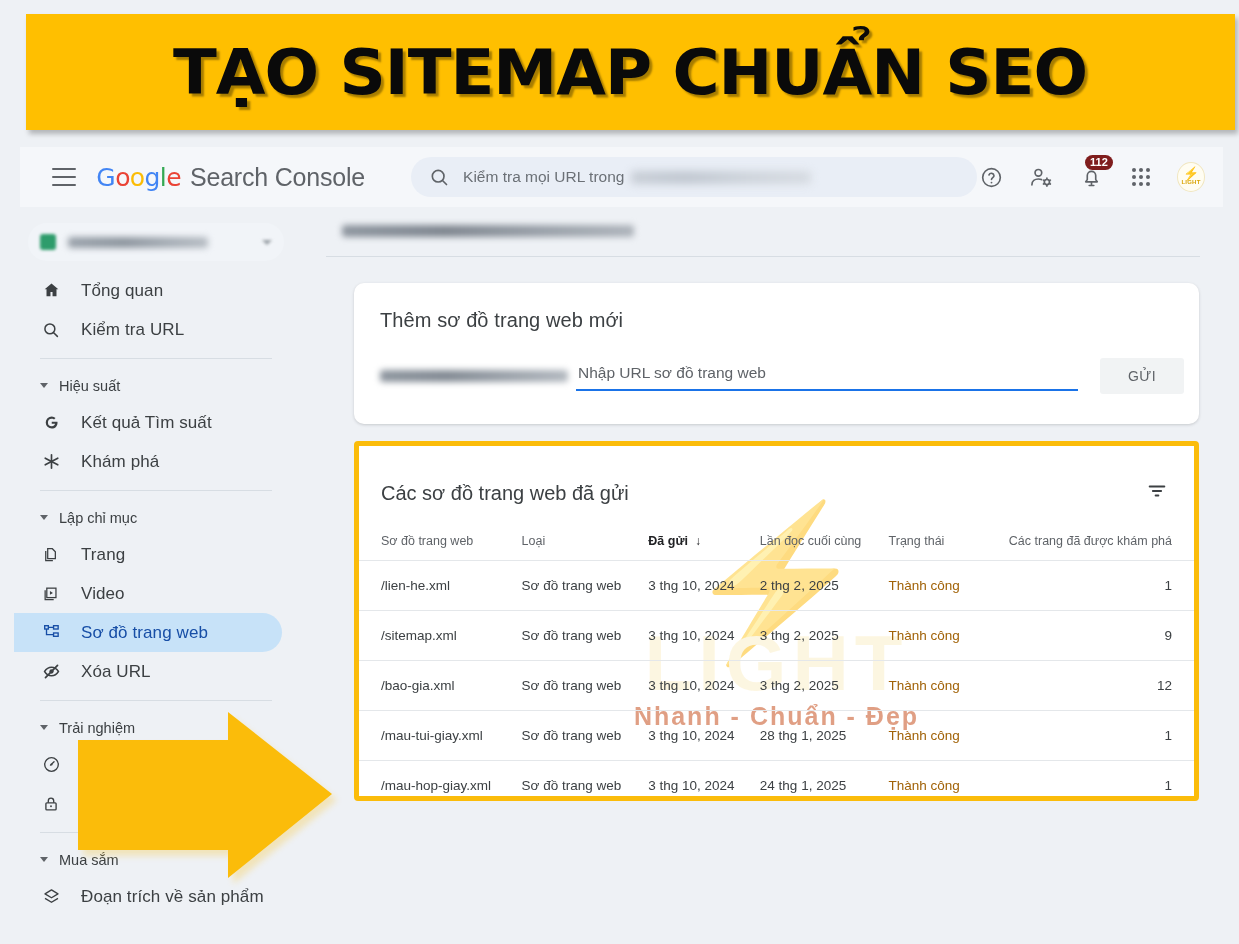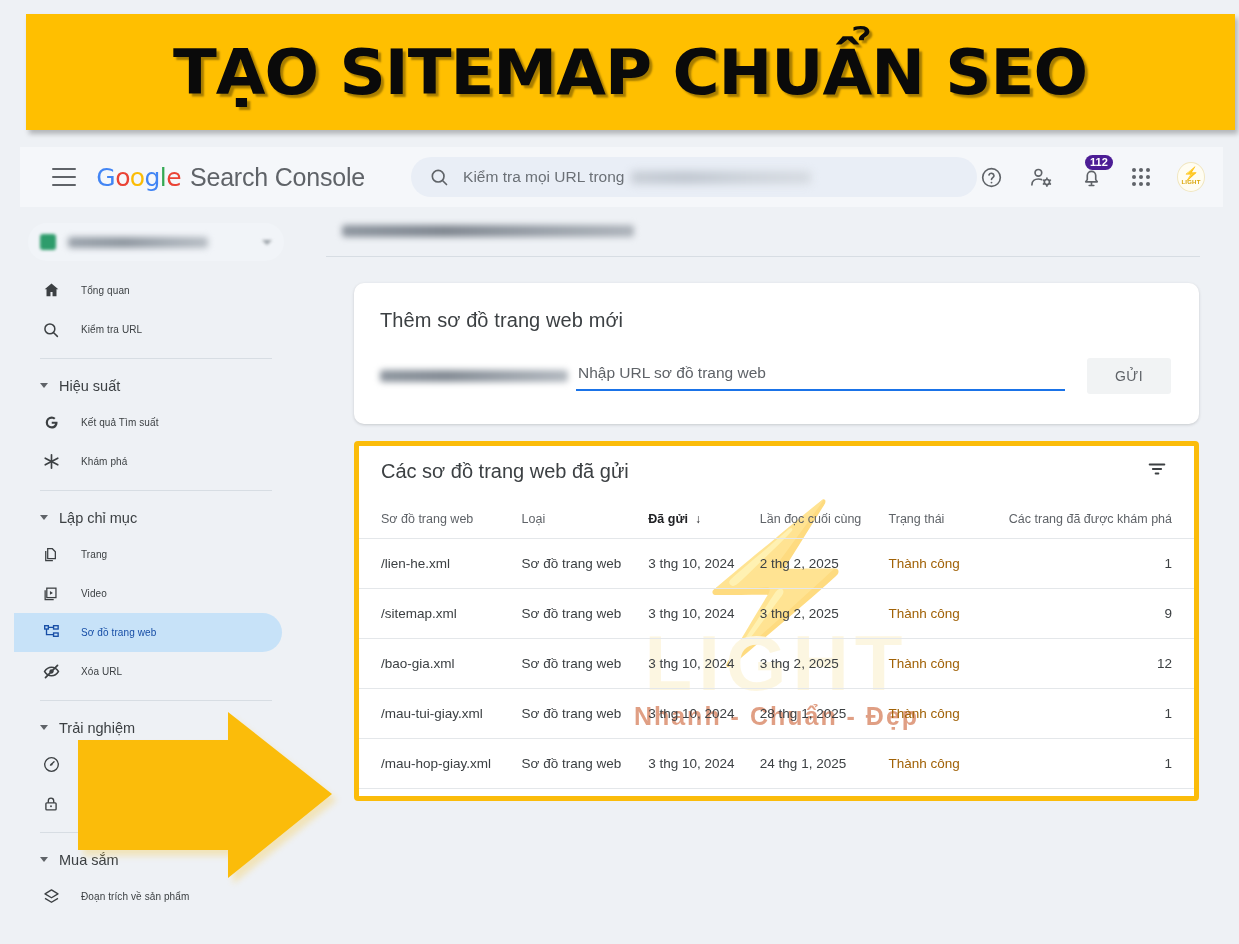--- a/index.html
+++ b/index.html
@@ -70,21 +70,21 @@
     background: linear-gradient(90deg,#c8ced6,#bfc6cf 30%,#cdd3da 65%,#d6dbe1);
     filter: blur(4px); border-radius: 3px; vertical-align: middle;
   }
 
   .top-actions { margin-left:auto; display:flex; align-items:center; gap: 22px; padding-right: 8px;}
   .ticon { width:28px; height:28px; display:flex; align-items:center; justify-content:center; cursor:pointer; position:relative;}
   .dots-grid { display:grid; grid-template-columns: repeat(3,4px); grid-template-rows: repeat(3,4px); gap:3px; }
   .dots-grid i { width:4px; height:4px; background:#5f6368; border-radius:50%; display:block;}
   .badge {
     position:absolute; top:-8px; left:8px;
-    background:#4c1d95; color:#fff; font-size:11px; font-weight:700;
+    background:#7f1d1d; color:#fff; font-size:11px; font-weight:700;
     border-radius:9px; padding:1px 5px; line-height:13px; min-width:24px; text-align:center;
   }
   .avatar {
     width:30px; height:30px; border-radius:50%;
     background:#fffdf2; border:1px solid #f0e6c0;
     display:flex; flex-direction:column; align-items:center; justify-content:center;
     overflow:hidden;
   }
   .avatar .bolt { font-size:13px; color:#e8b007; line-height:11px; }
   .avatar .lt { font-size:6px; font-weight:700; color:#d9a406; letter-spacing:.2px; line-height:7px;}
@@ -106,21 +106,21 @@
     background: linear-gradient(90deg,#9aa2ab,#8d959e 40%,#a7aeb6 75%,#b6bcc3);
     filter: blur(3.2px);
   }
   .prop-caret { margin-left:auto; width:0;height:0;border-left:5px solid transparent;border-right:5px solid transparent;border-top:5px solid #9aa0a6; filter: blur(1.4px); }
 
   .nav-item {
     display:flex; align-items:center; height:39px; padding-left:26px;
     cursor:pointer; border-radius: 0 20px 20px 0; margin-right: 16px;
   }
   .nav-item .ico { width:22px; height:22px; flex:none; display:flex; align-items:center; justify-content:center; margin-right:19px; color:#3c4043;}
-  .nav-item .lbl { font-size:10px; color:#3c4043; white-space:nowrap; letter-spacing:.1px;}
+  .nav-item .lbl { font-size:17px; color:#3c4043; white-space:nowrap; letter-spacing:.1px;}
   .nav-item.active { background:#c7e2f8; }
   .nav-item.active .lbl { color:#174ea6; }
   .nav-item.active .ico { color:#174ea6; }
 
   .nav-sep { height:1px; background:#d7dde3; margin:9px 26px 9px 26px; }
 
   .nav-group {
     display:flex; align-items:center; height:35px; padding-left:26px; cursor:pointer;
   }
   .nav-group .caret { width:0;height:0; border-left:4.5px solid transparent;border-right:4.5px solid transparent;border-top:5.5px solid #5f6368; margin-right:11px; }
@@ -137,21 +137,21 @@
     background: linear-gradient(90deg,#8e969f,#7f868f 35%,#9aa1a9 70%,#aeb4bb);
     filter: blur(3.4px);
   }
   .crumb-line { height:1px; background:#d7dde3; margin: 19px 23px 0 28px;}
 
   .card {
     margin: 26px 24px 0 56px;
     background:#fff; border-radius:10px;
     box-shadow: 0 1px 3px rgba(60,64,67,.22);
   }
-  .card-add { padding: 26px 28px 30px 26px; }
+  .card-add { padding: 26px 15px 30px 26px; }
   .card-add h2 { font-size:20px; font-weight:400; color:#3c4043; letter-spacing:.1px; }
   .add-row { display:flex; align-items:center; margin-top:26px; }
   .url-prefix-blur {
     height:12px; width:188px; border-radius:3px; flex:none;
     background: linear-gradient(90deg,#8e969f,#828a93 35%,#9ea5ad 72%,#b2b8bf);
     filter: blur(3.2px);
   }
   .url-input {
     flex:1; margin-left: 8px; border:none; outline:none;
     border-bottom: 2px solid #1a73e8; height:30px;
@@ -179,21 +179,21 @@
     position:absolute; left:50%; top:52%; transform: translate(-50%,-50%);
     width: 520px; text-align:center; pointer-events:none; user-select:none;
     z-index: 0; opacity:.5;
   }
   .watermark .wm-bolt { font-size:150px; line-height:112px; color:#fdf0c8; }
   .watermark .wm-title { font-size:78px; font-weight:700; color:#fbeec4; letter-spacing:6px; line-height:62px; margin-top:-6px;}
   .watermark .wm-sub { font-size:25px; font-weight:700; color:#c2410c; letter-spacing:2px; margin-top:8px;}
 
   .table-head-row {
     position:relative; z-index:2;
-    display:flex; align-items:center; padding: 8px 22px 0 22px;
+    display:flex; align-items:center; padding: 30px 22px 0 22px;
   }
   .table-head-row h2 { font-size:20px; font-weight:400; color:#3c4043; }
   .filter-icon { margin-left:auto; cursor:pointer; padding:4px; }
 
   table.st { position:relative; z-index:2; width:100%; border-collapse:collapse; margin-top: 14px; }
   table.st th {
     font-size:12.5px; font-weight:400; color:#5f6368; text-align:left;
     padding: 10px 6px 12px 6px; white-space:nowrap;
   }
   table.st th.sorted { color:#202124; font-weight:700; }

